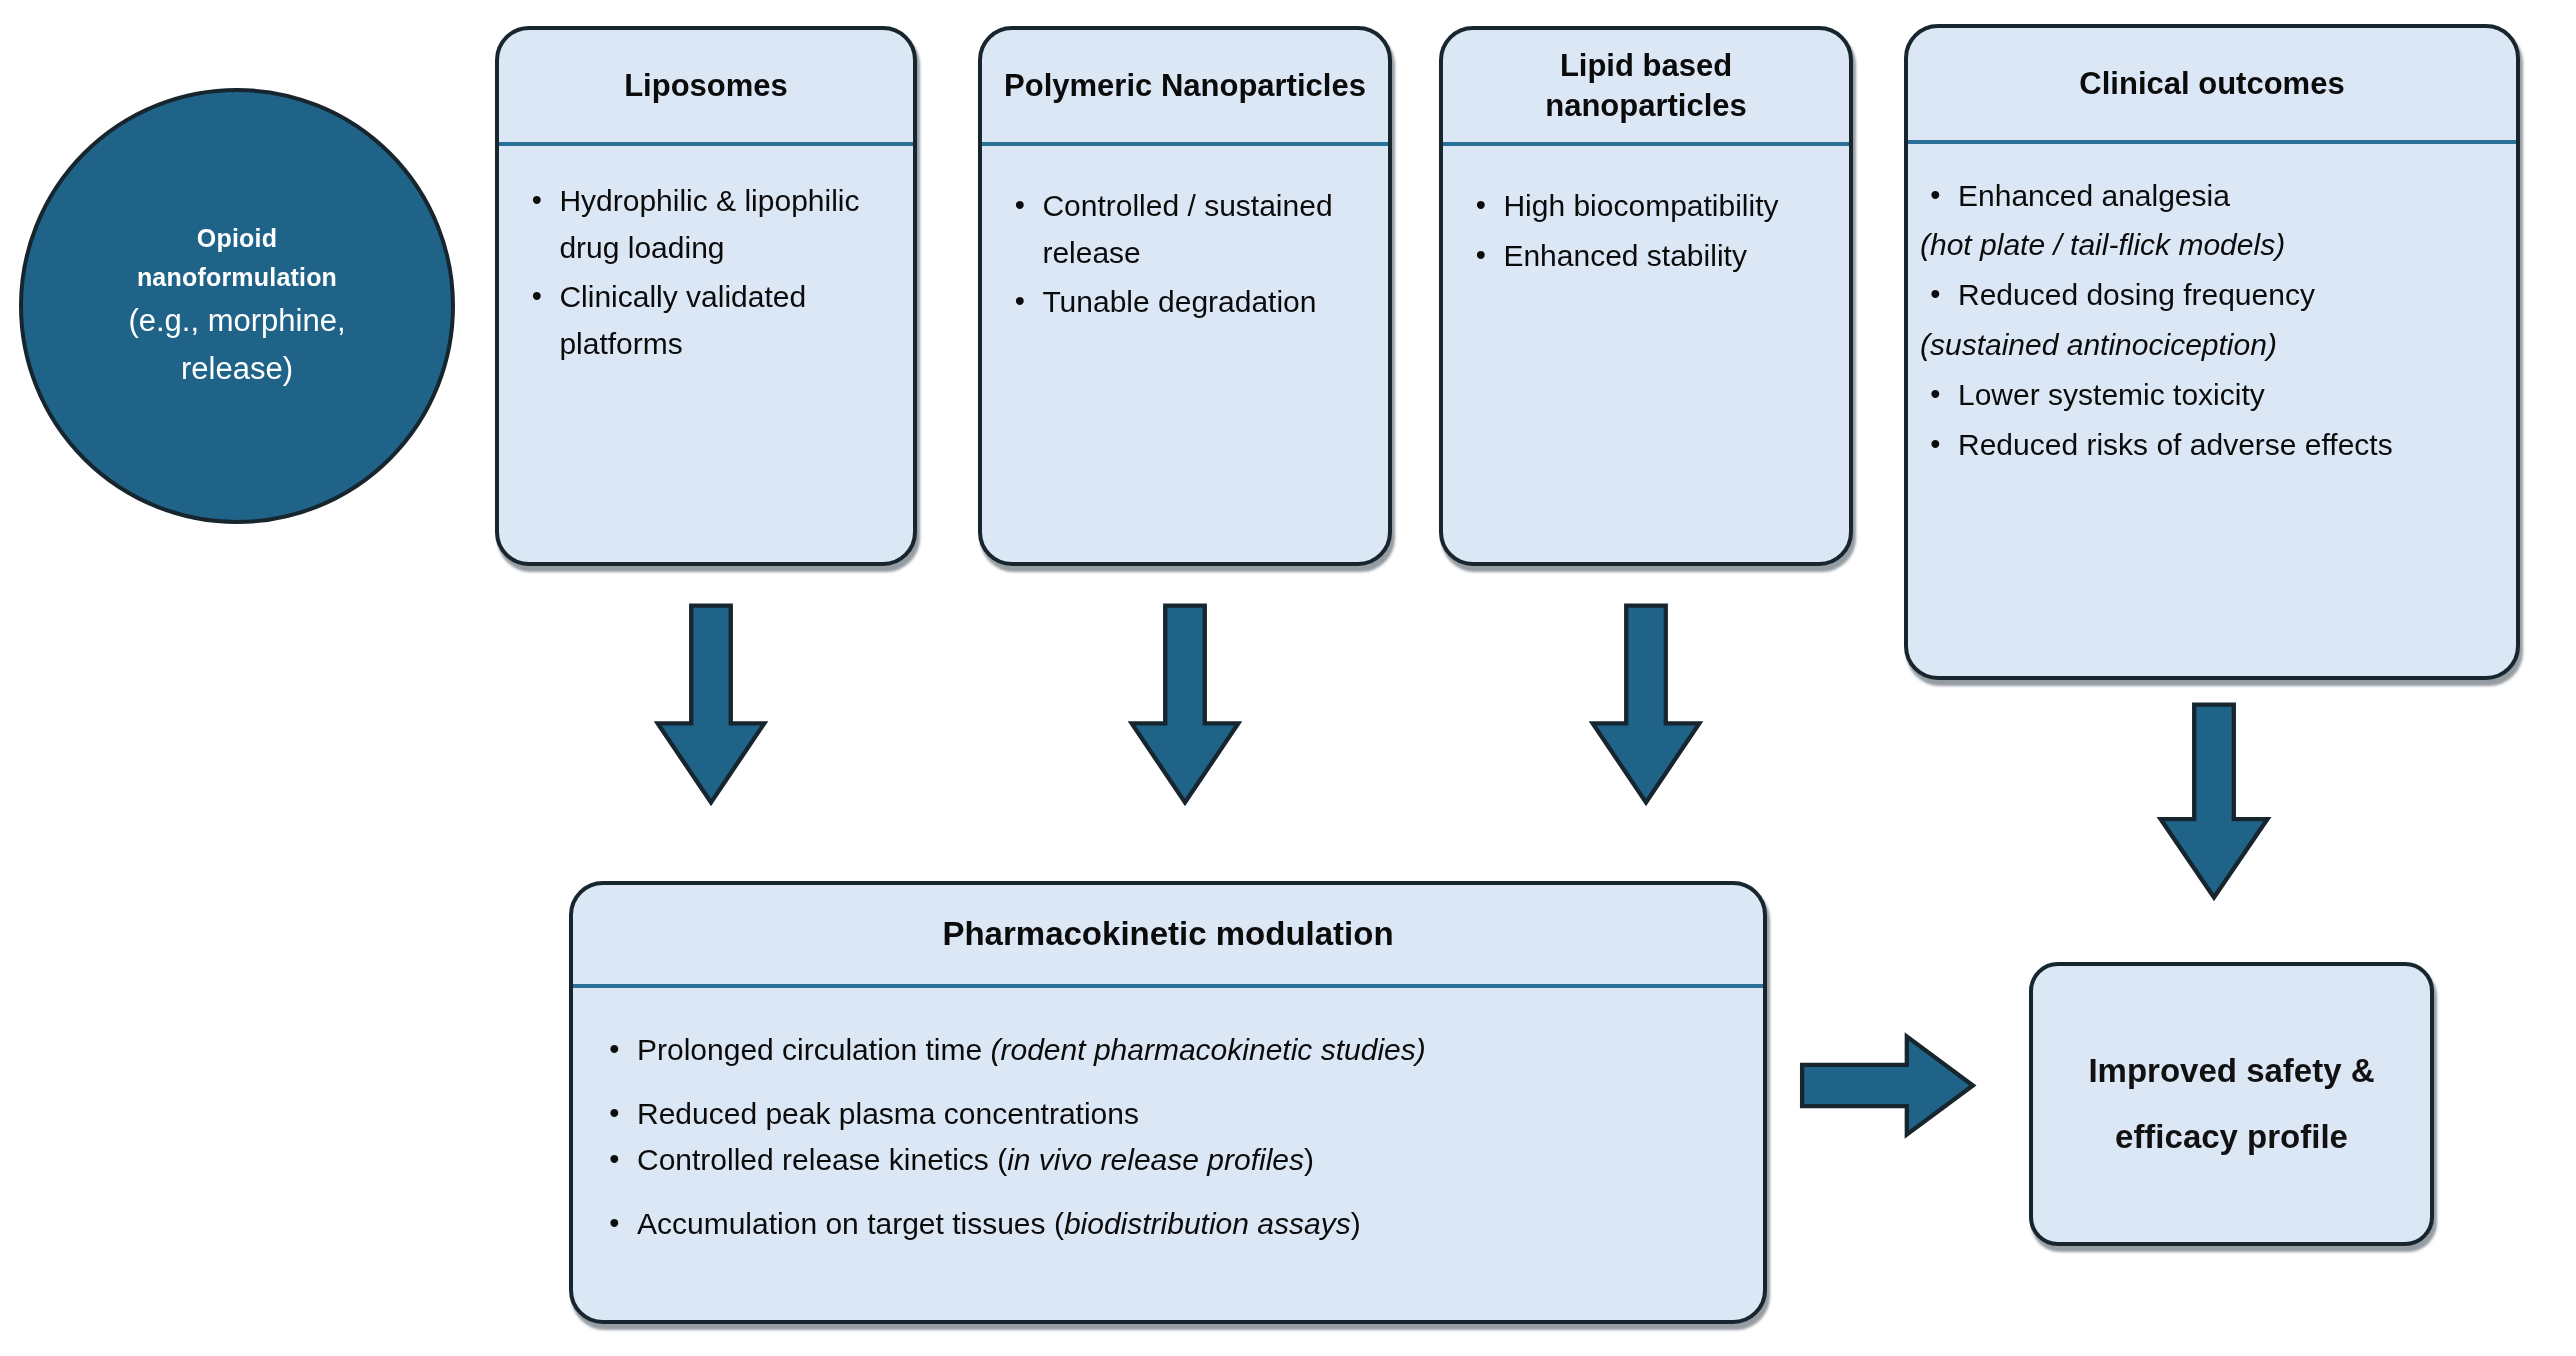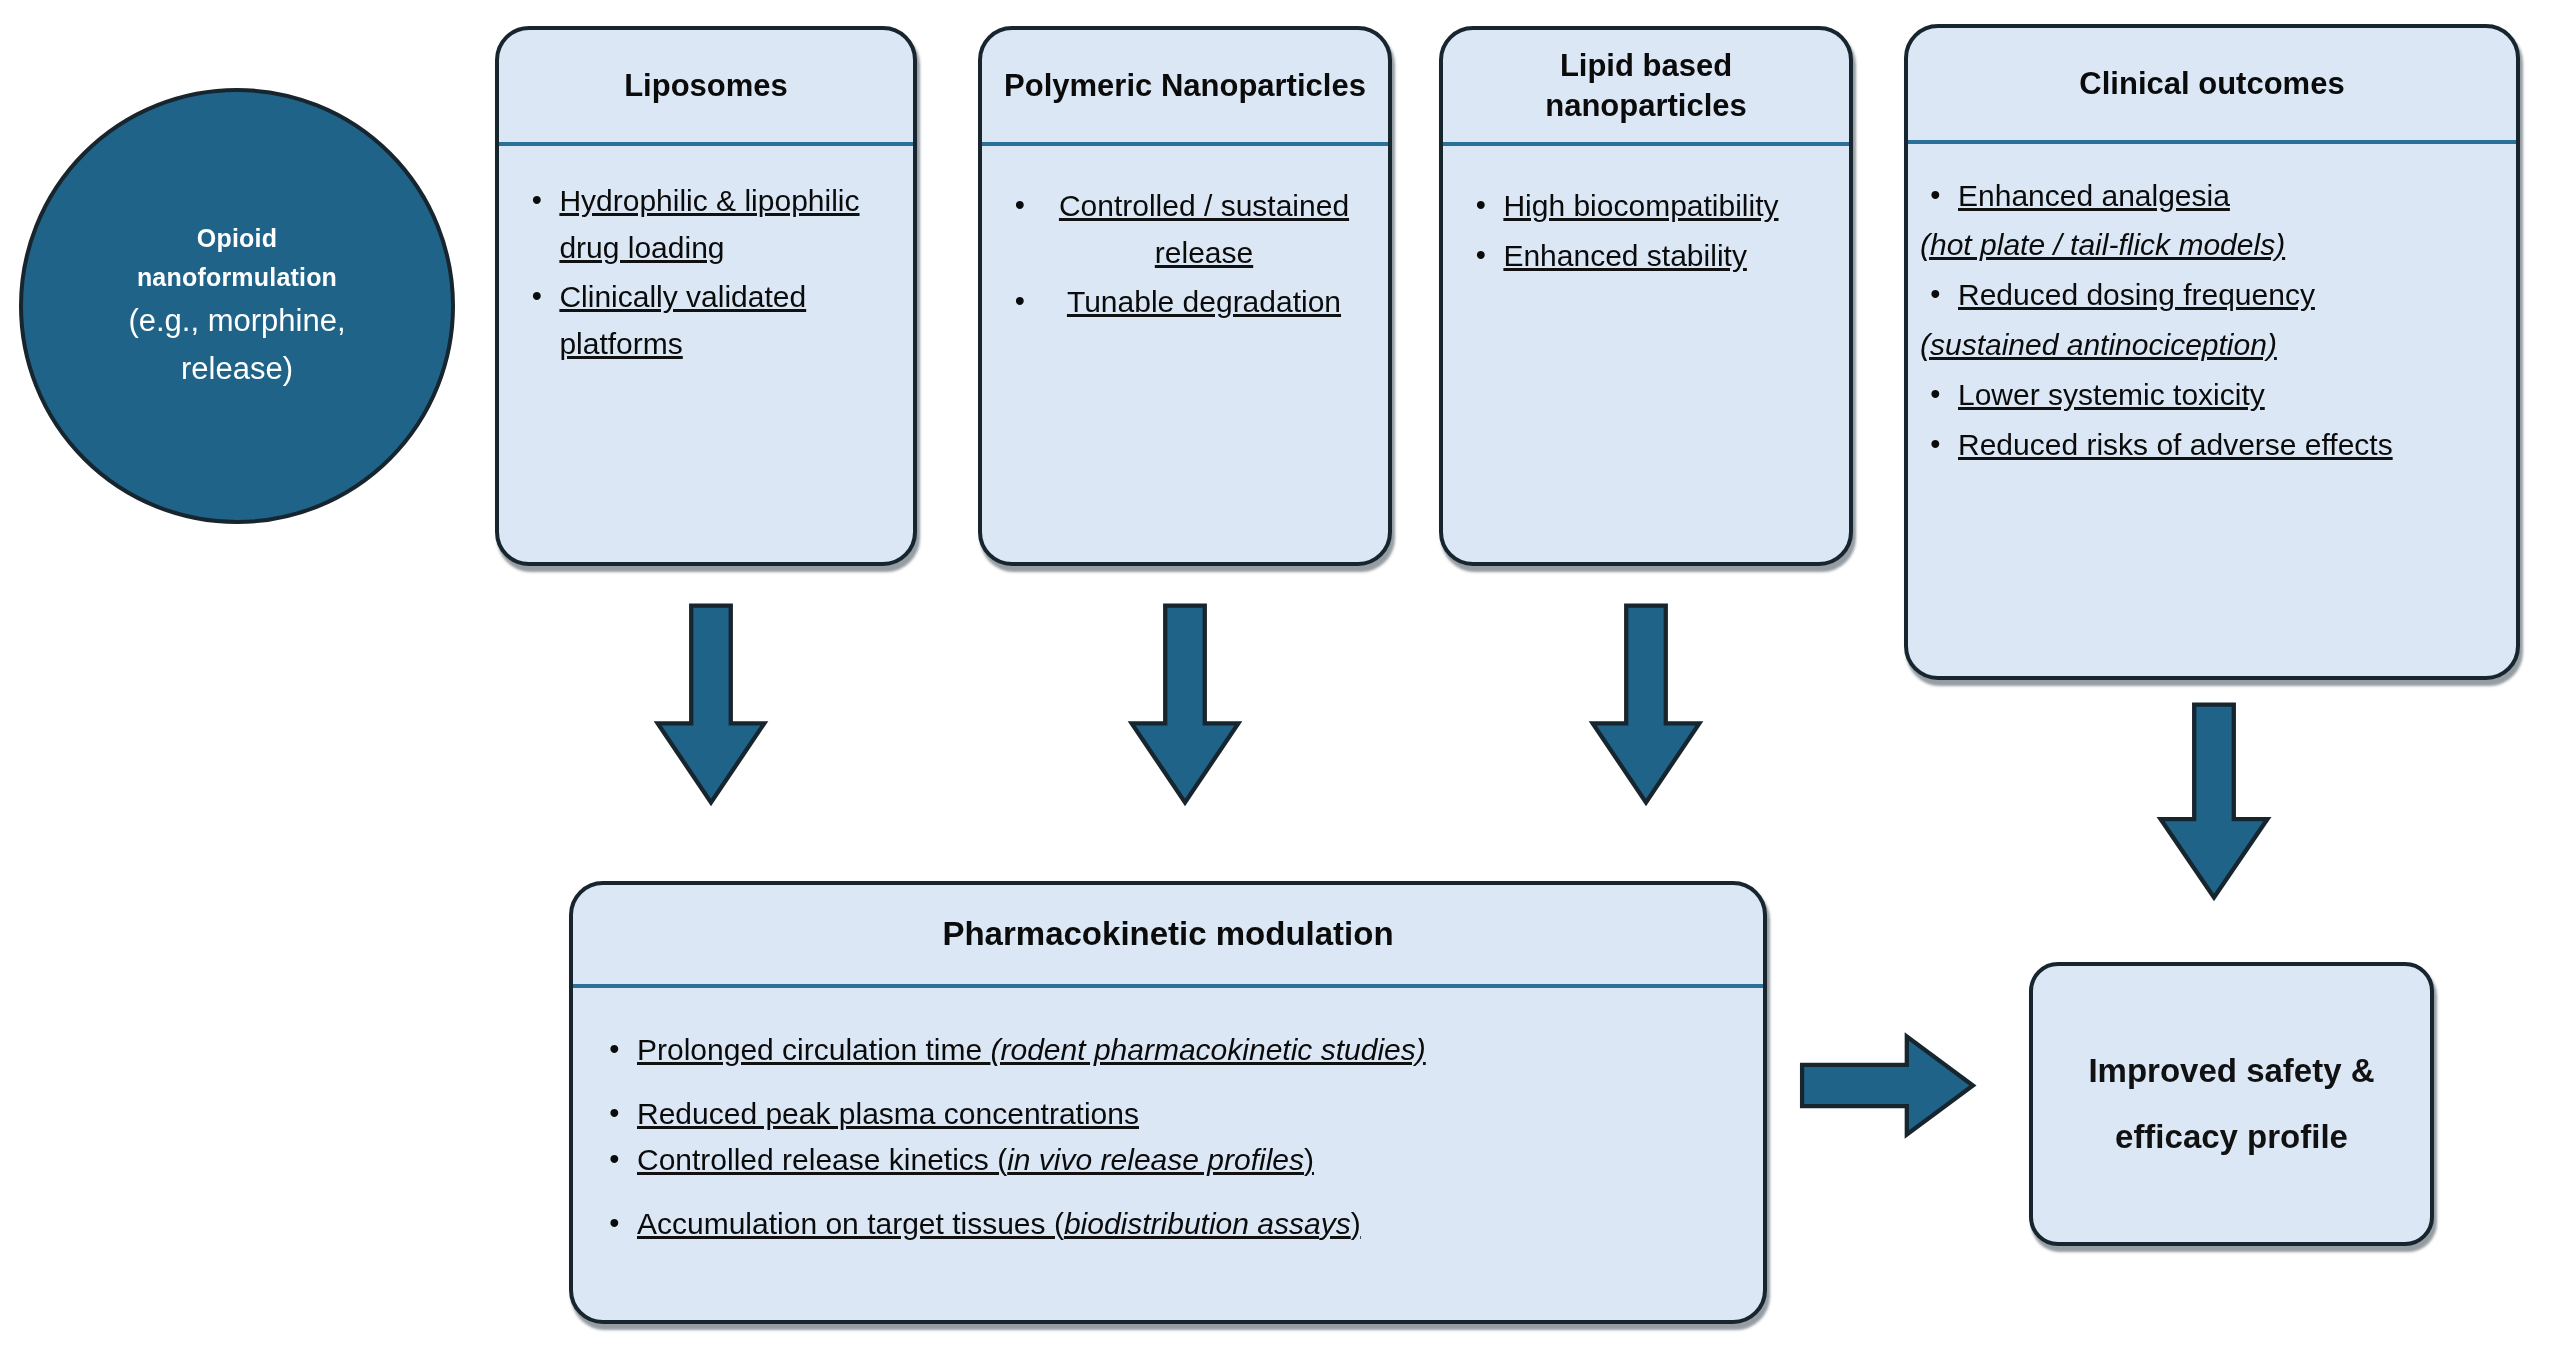--- a/index.html
+++ b/index.html
@@ -19,21 +19,21 @@
   
   .card{position:absolute;box-sizing:border-box;background:#dbe7f5;
         border:4.3px solid #17252e;border-radius:34px;
         box-shadow:2.6px 5.2px 2.6px rgba(20,35,48,.45);}
   .card-title{position:absolute;left:0;right:0;top:0;display:flex;
         align-items:center;justify-content:center;text-align:center;
         font-weight:700;font-size:31px;line-height:1.28;color:#0b0b0b;
         padding:0 15.5px;box-sizing:border-box;}
   .card-rule{position:absolute;left:0;right:0;height:4.3px;background:#2a7098;}
   .card-body{position:absolute;left:0;right:0;bottom:4px;box-sizing:border-box;
-        padding:0 22.4px;text-decoration:underline;}
+        padding:0 22.4px;}
   ul.bullets{margin:0;padding:0;list-style:none;}
   ul.bullets > li{position:relative;padding-left:38px;font-size:30px;
         line-height:1.55;color:#0b0b0b;margin:0 0 3.4px 0;}
   ul.bullets > li::before{content:"\2022";position:absolute;left:10.3px;top:0;
         font-size:29px;line-height:1.55;color:#0b0b0b;}
   ul.bullets > li.noindent{padding-left:0;}
   ul.bullets > li.noindent::before{content:"";}
   .it{font-style:italic;}
 
   
@@ -61,21 +61,21 @@
       <ul class="bullets">
         <li>Hydrophilic &amp; lipophilic drug loading</li>
         <li>Clinically validated platforms</li>
       </ul>
     </div>
   </div>
 
   <div class="card" style="left:978px;top:26px;width:414px;height:540px;">
     <div class="card-title" style="height:112px;">Polymeric Nanoparticles</div>
     <div class="card-rule" style="top:112px;"></div>
-    <div class="card-body" style="top:129px;padding-top:24px;text-align:center;">
+    <div class="card-body" style="top:129px;padding-top:24px;">
       <ul class="bullets">
         <li>Controlled / sustained release</li>
         <li>Tunable degradation</li>
       </ul>
     </div>
   </div>
 
   <div class="card" style="left:1439px;top:26px;width:414px;height:540px;">
     <div class="card-title" style="height:112px;">Lipid based nanoparticles</div>
     <div class="card-rule" style="top:112px;"></div>

